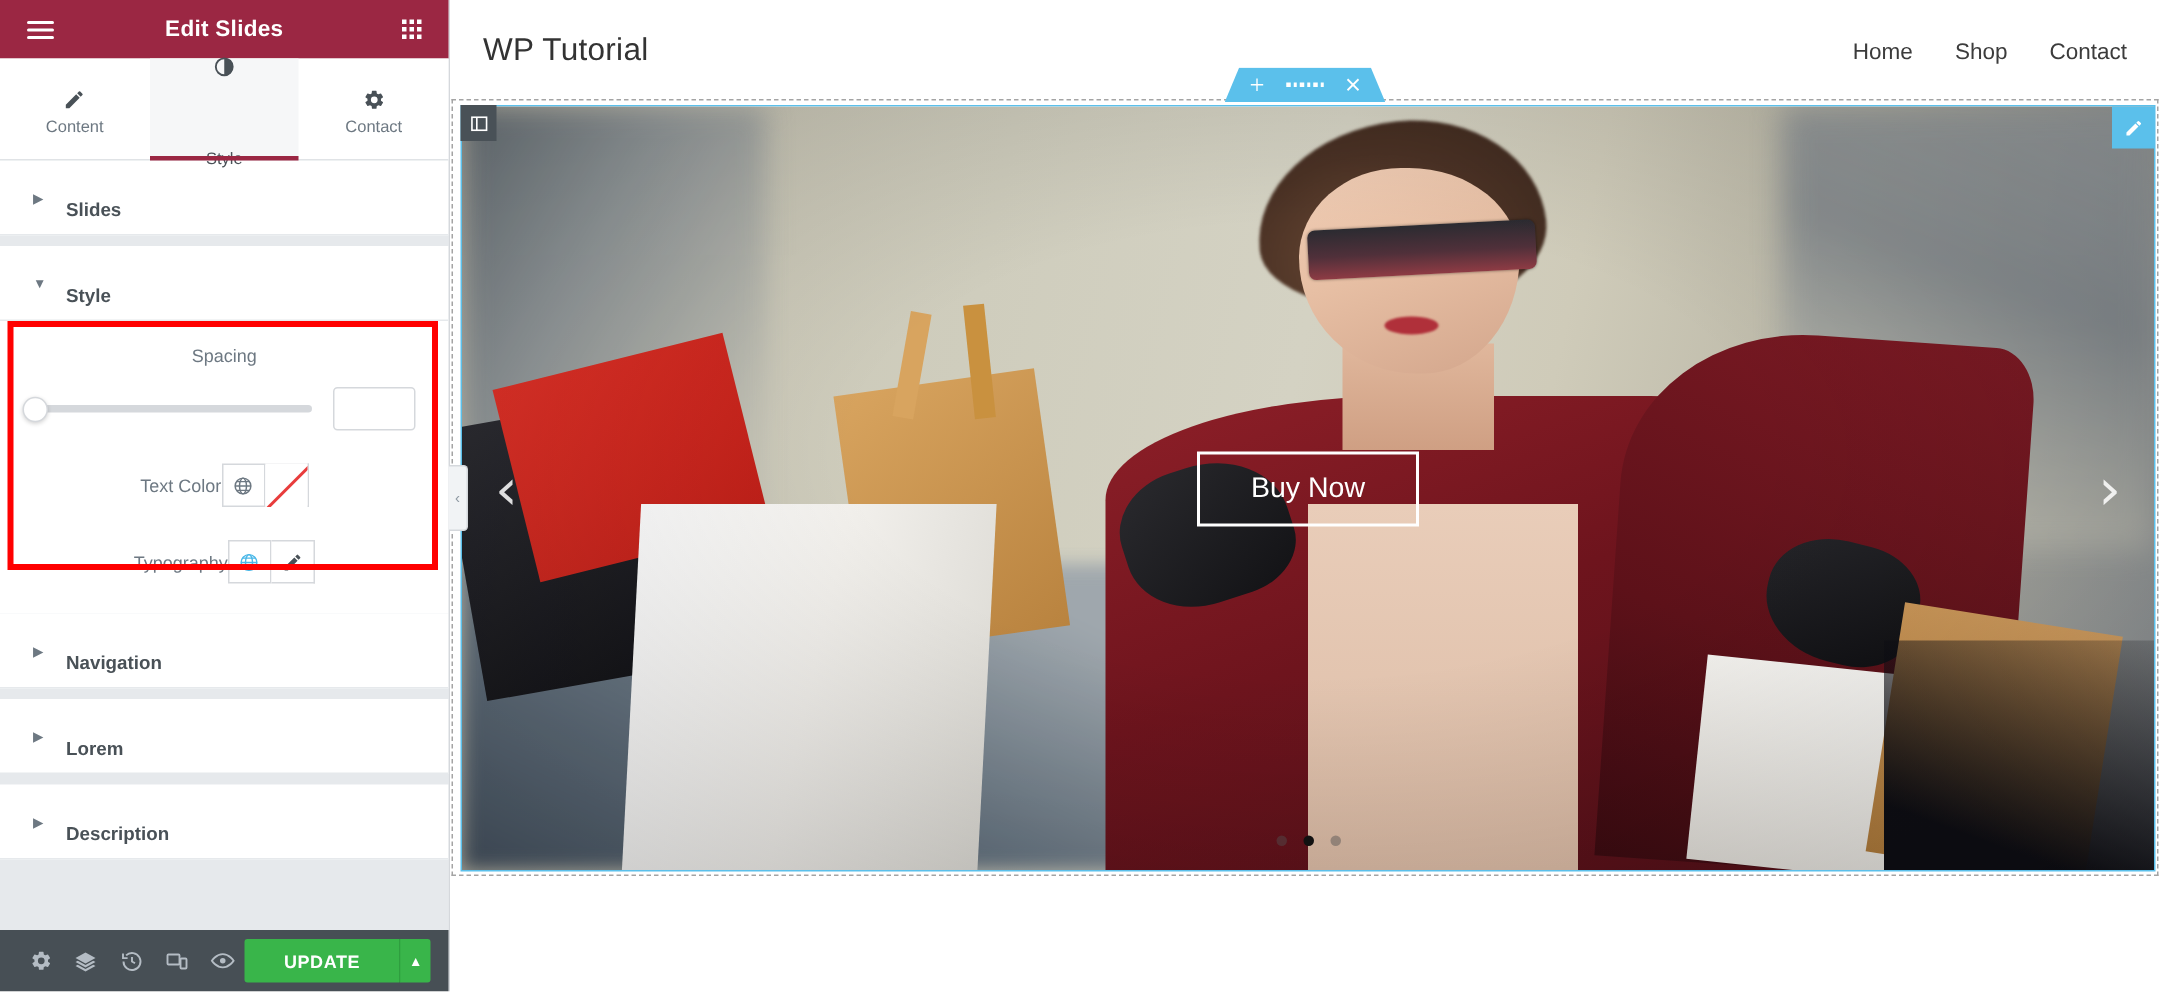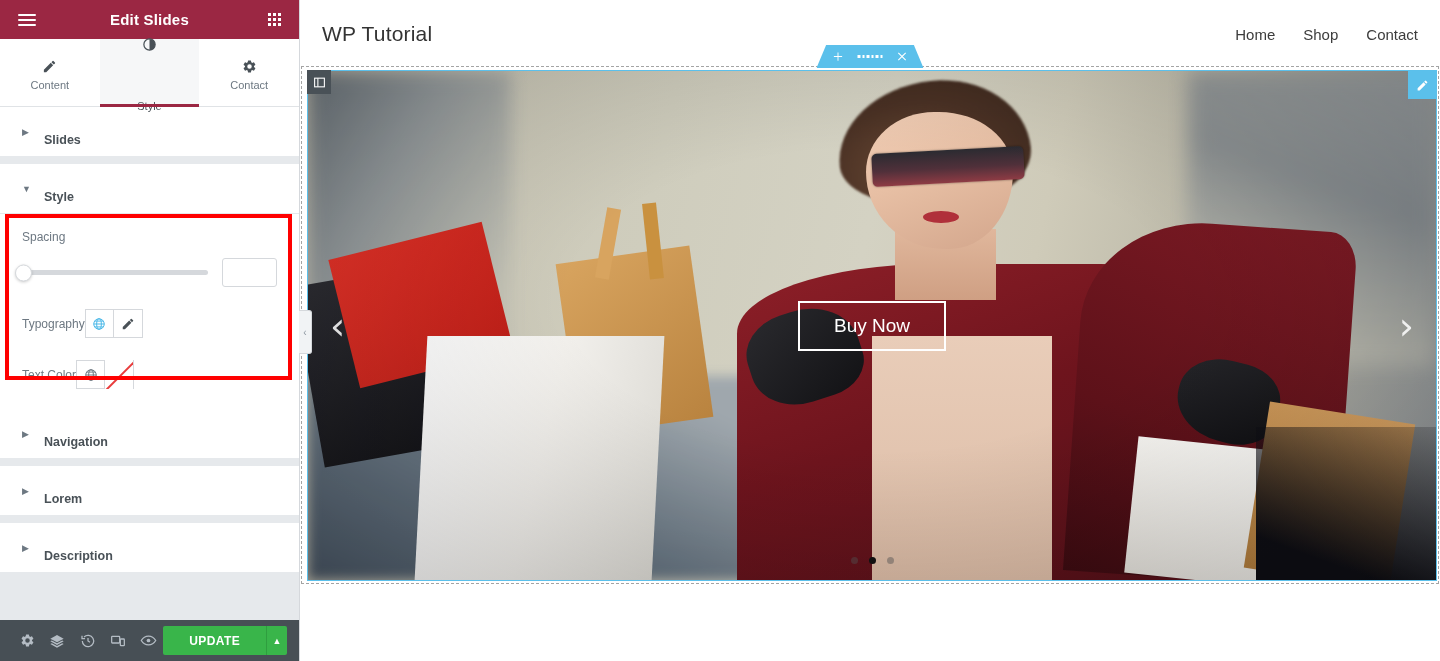--- a/index.html
+++ b/index.html
@@ -55,21 +55,21 @@
   .acc-label { font-size: 12.5px; font-weight: bold; color: #495157; margin-top: 16px; }
 
   .section-ctl {
     background: #fff; padding: 16px 22px 20px 22px;
     position: relative;
   }
   .hl-box {
     position: absolute; left: 5px; top: 0px; width: 287px; height: 166px;
     border: 4px solid #ff0000; pointer-events: none; z-index: 5;
   }
-  .ctl-row { display: flex; align-items: center; justify-content: flex-start; }
+  .ctl-row { display: flex; align-items: center; justify-content: center; }
   .ctl-label { font-size: 12px; color: #6d7882; }
   .slider-row { display: flex; align-items: center; gap: 14px; margin-top: 14px; }
   .slider-track {
     flex: 1; height: 5px; background: #d5d8dc; border-radius: 3px; position: relative;
   }
   .slider-handle {
     position: absolute; left: -7px; top: 50%; transform: translateY(-50%);
     width: 17px; height: 17px; border-radius: 50%;
     background: #fff; border: 1px solid #d5d8dc; box-shadow: 0 1px 3px rgba(0,0,0,.18);
     cursor: pointer;
@@ -333,53 +333,53 @@
           <span class="ctl-label">Spacing</span>
         </div>
         <div class="slider-row">
           <div class="slider-track">
             <div class="slider-handle"></div>
           </div>
           <input class="num-input" type="text" value="" style="">
         </div>
 
         <div class="ctl-row spaced">
+          <span class="ctl-label">Text Color</span>
+          <div class="btn-pair">
+            <div class="icon-btn">
+              <svg width="14" height="14" viewBox="0 0 24 24" fill="none" stroke="#6d7882" stroke-width="1.7">
+                <circle cx="12" cy="12" r="9"></circle>
+                  <ellipse cx="12" cy="12" rx="4" ry="9"></ellipse>
+                <line x1="3" y1="12" x2="21" y2="12"></line>
+                  <line x1="4.5" y1="7" x2="19.5" y2="7"></line>
+                  <line x1="4.5" y1="17" x2="19.5" y2="17"></line>
+              </svg>
+            </div>
+            <div class="icon-btn" style="padding:0;">
+              <div class="no-color"></div>
+            </div>
+          </div>
+        </div>
+
+        <div class="ctl-row spaced">
           <span class="ctl-label">Typography</span>
           <div class="btn-pair">
             <div class="icon-btn">
               <svg width="14" height="14" viewBox="0 0 24 24" fill="none" stroke="#4bb8e8" stroke-width="1.7">
                 <circle cx="12" cy="12" r="9"></circle>
                   <ellipse cx="12" cy="12" rx="4" ry="9"></ellipse>
                 <line x1="3" y1="12" x2="21" y2="12"></line>
                   <line x1="4.5" y1="7" x2="19.5" y2="7"></line>
                   <line x1="4.5" y1="17" x2="19.5" y2="17"></line>
               </svg>
             </div>
             <div class="icon-btn">
               <svg width="14" height="14" viewBox="0 0 24 24" fill="#495157">
                   <path d="M3 17.25V21h3.75L17.81 9.94l-3.75-3.75L3 17.25zM20.71 7.04a1 1 0 0 0 0-1.41l-2.34-2.34a1 1 0 0 0-1.41 0l-1.83 1.83 3.75 3.75 1.83-1.83z"></path>
                 </svg>
-            </div>
-          </div>
-        </div>
-
-        <div class="ctl-row spaced">
-          <span class="ctl-label">Text Color</span>
-          <div class="btn-pair">
-            <div class="icon-btn">
-              <svg width="14" height="14" viewBox="0 0 24 24" fill="none" stroke="#6d7882" stroke-width="1.7">
-                <circle cx="12" cy="12" r="9"></circle>
-                  <ellipse cx="12" cy="12" rx="4" ry="9"></ellipse>
-                <line x1="3" y1="12" x2="21" y2="12"></line>
-                  <line x1="4.5" y1="7" x2="19.5" y2="7"></line>
-                  <line x1="4.5" y1="17" x2="19.5" y2="17"></line>
-              </svg>
-            </div>
-            <div class="icon-btn" style="padding:0;">
-              <div class="no-color"></div>
             </div>
           </div>
         </div>
       </div>
 
       <div class="accordion">
         <span class="acc-arrow">▶</span>
         <span class="acc-label">Navigation</span>
       </div>
 

